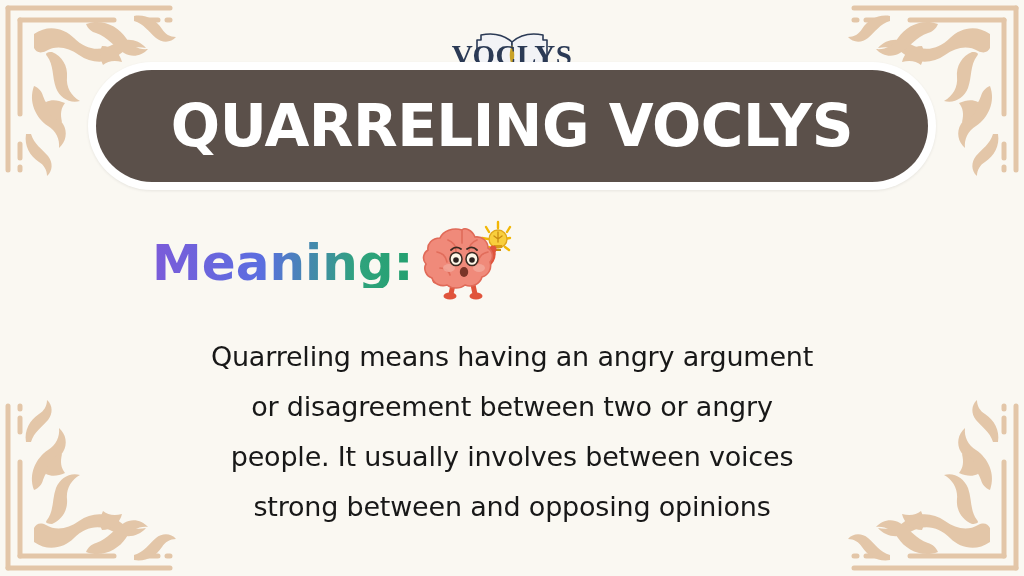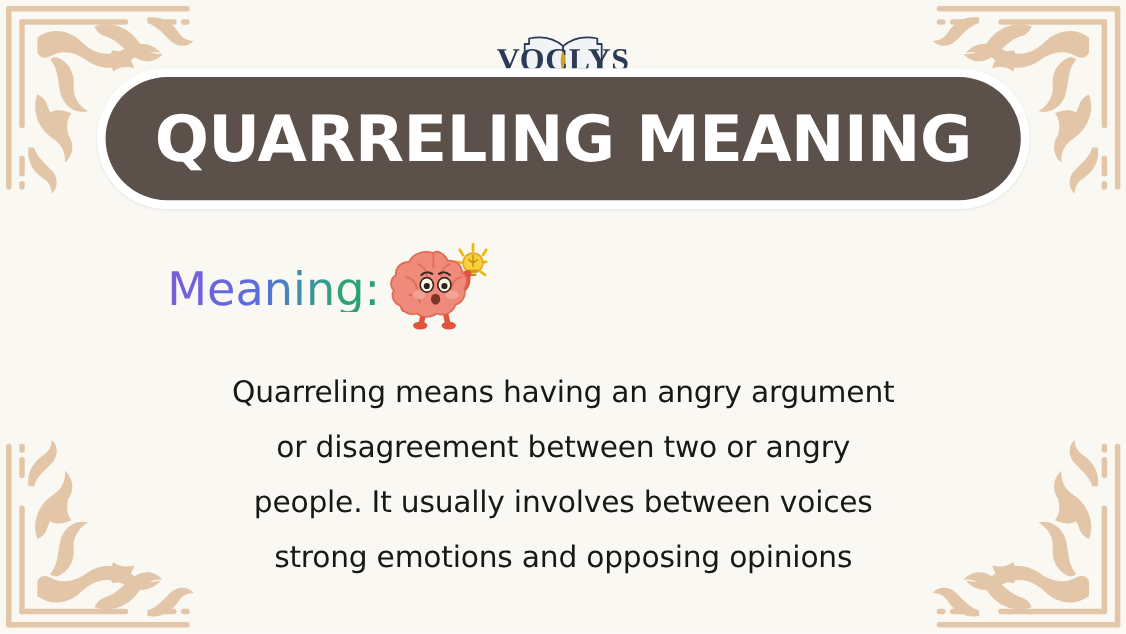--- a/index.html
+++ b/index.html
@@ -110,22 +110,22 @@
   .meaning-row {
     position: absolute;
     top: 222px;
     left: 152px;
     display: flex;
     align-items: center;
     gap: 2px;
   }
   .meaning-label {
     font-family: "DejaVu Sans", sans-serif;
-    font-size: 42px;
-    font-weight: 400;
+    font-size: 50px;
+    font-weight: 700;
     line-height: 1;
     background: linear-gradient(95deg, #7c5bd9 0%, #5b6ee0 42%, #2fa37d 78%, #23a06f 100%);
     -webkit-background-clip: text;
     background-clip: text;
     color: transparent;
     text-align: right;
     -webkit-text-fill-color: transparent;
   }
   .brain-emoji {
     width: 92px;
@@ -259,21 +259,21 @@
           </g>
           <path d="M43 13 c3 6 3 14 0 21 c-3-7-3-15 0-21 z" fill="#c9a227"></path>
         </svg>
       </div>
       <div class="wordmark">VOCLYS</div>
     </div>
   </div>
 
   <div class="banner-outer">
     <div class="banner">
-      <span class="banner-title">QUARRELING MEANING</span>
+      <span class="banner-title">QUARRELING VOCLYS</span>
     </div>
   </div>
 
   <div class="meaning-row">
     <span class="meaning-label">Meaning:</span>
     <span class="brain-emoji">
       <svg viewBox="0 0 92 86" xmlns="http://www.w3.org/2000/svg">
 
         <g stroke="#f2b705" stroke-width="2.4" stroke-linecap="round">
           <path d="M78 4 L78 10"></path>
@@ -337,16 +337,16 @@
 
         <ellipse cx="44" cy="54" rx="4.2" ry="5" fill="#7a3528"></ellipse>
       </svg>
     </span>
   </div>
 
   <div class="definition">
     <span class="line">Quarreling means having an angry argument</span>
     <span class="line">or disagreement between two or angry</span>
     <span class="line">people. It usually involves between voices</span>
-    <span class="line">strong emotions and opposing opinions</span>
+    <span class="line">strong between and opposing opinions</span>
   </div>
 
 </div>
 
 </body></html>

